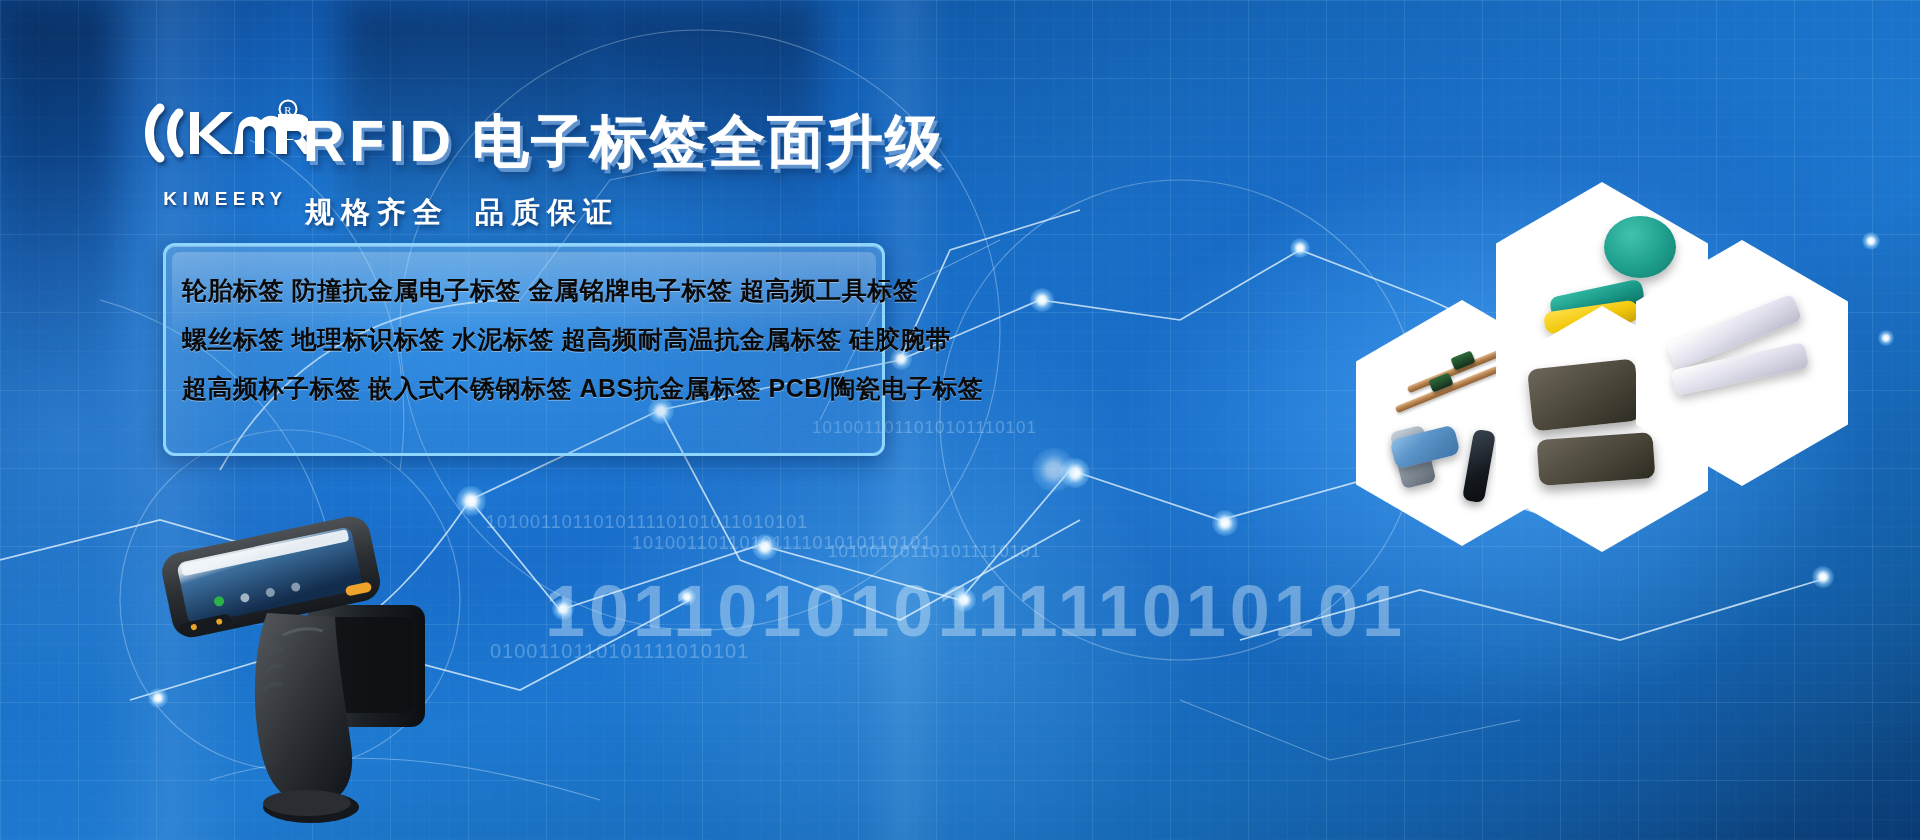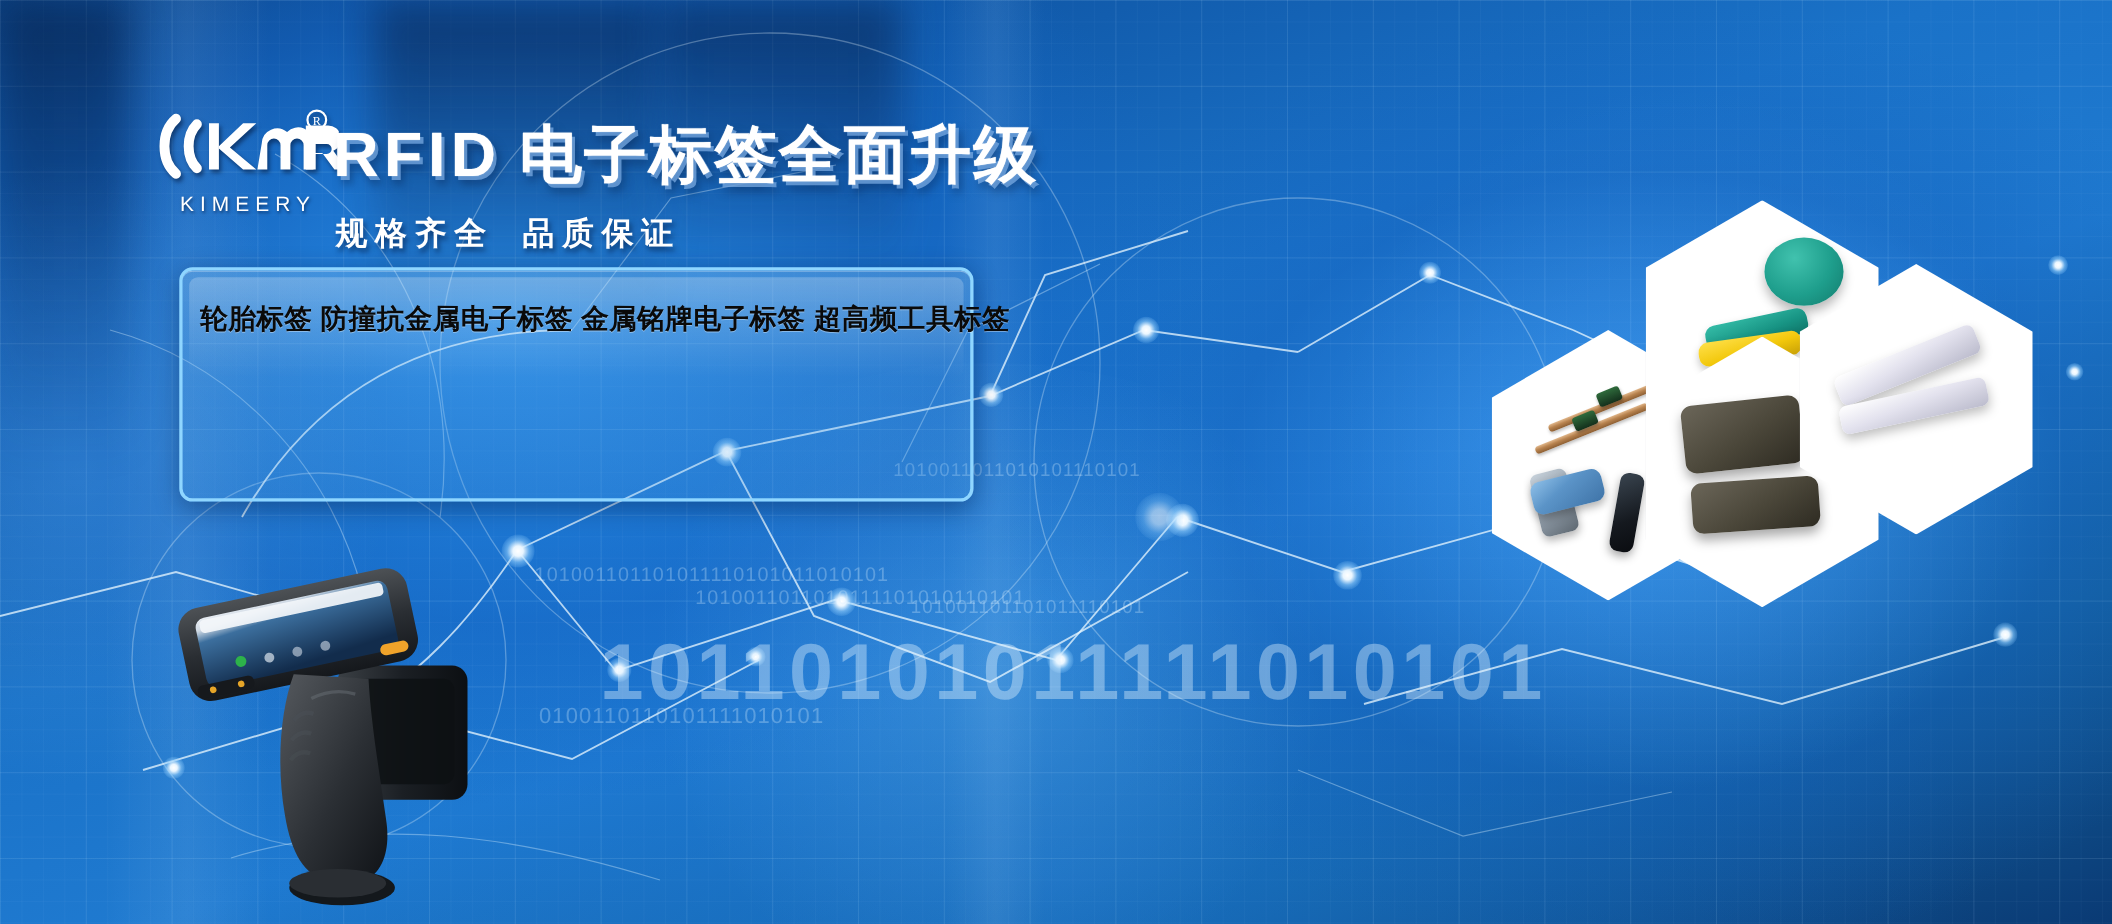--- a/index.html
+++ b/index.html
@@ -56,21 +56,21 @@
     white-space:nowrap; letter-spacing:1px; font-weight:400;
   }
   .binary.big{
     color:rgba(225,243,255,.40); font-weight:700; letter-spacing:4px;
   }
 
   
   .logo{ position:absolute; left:138px; top:98px; width:170px; }
   .logo svg{ display:block; filter:drop-shadow(2px 3px 2px rgba(0,20,55,.55)); }
   .logo-word{
-    margin-top:8px; color:#fff; font-size:19px; font-weight:400;
+    margin-top:20px; color:#fff; font-size:19px; font-weight:700;
     letter-spacing:5.5px; text-align:center; text-indent:5px;
     text-shadow:1px 2px 3px rgba(0,20,55,.6);
   }
 
   
   .headline{
     position:absolute; left:303px; top:112px;
     font-size:57px; font-weight:700; color:#ffffff;
     letter-spacing:2px; line-height:1.05; white-space:nowrap;
     text-shadow:
@@ -257,20 +257,22 @@
   <div class="headline">
     <span class="en">RFID</span><span>电子标签全面升级</span>
   </div>
 
   <div class="subline">
     <span>规格齐全</span><span class="gap"></span><span>品质保证</span>
   </div>
 
   <div class="panel">
     <div class="prow">轮胎标签  防撞抗金属电子标签  金属铭牌电子标签 超高频工具标签</div>
+    <div class="prow">螺丝标签 地理标识标签 水泥标签 超高频耐高温抗金属标签 硅胶腕带</div>
+    <div class="prow">超高频杯子标签 嵌入式不锈钢标签 ABS抗金属标签 PCB/陶瓷电子标签</div>
   </div>
 
   <div class="hexwrap">
 
     <div class="hex" style="left:196px;top:300px;width:212px;height:246px;">
       <div class="inner">
         <div class="tagrod" style="left:48px;top:66px;width:110px;transform:rotate(-22deg);"></div>
         <div class="tagchip" style="left:96px;top:54px;width:22px;height:13px;transform:rotate(-22deg);"></div>
         <div class="tagrod" style="left:36px;top:86px;width:110px;transform:rotate(-22deg);"></div>
         <div class="tagchip" style="left:74px;top:76px;width:22px;height:13px;transform:rotate(-22deg);"></div>

